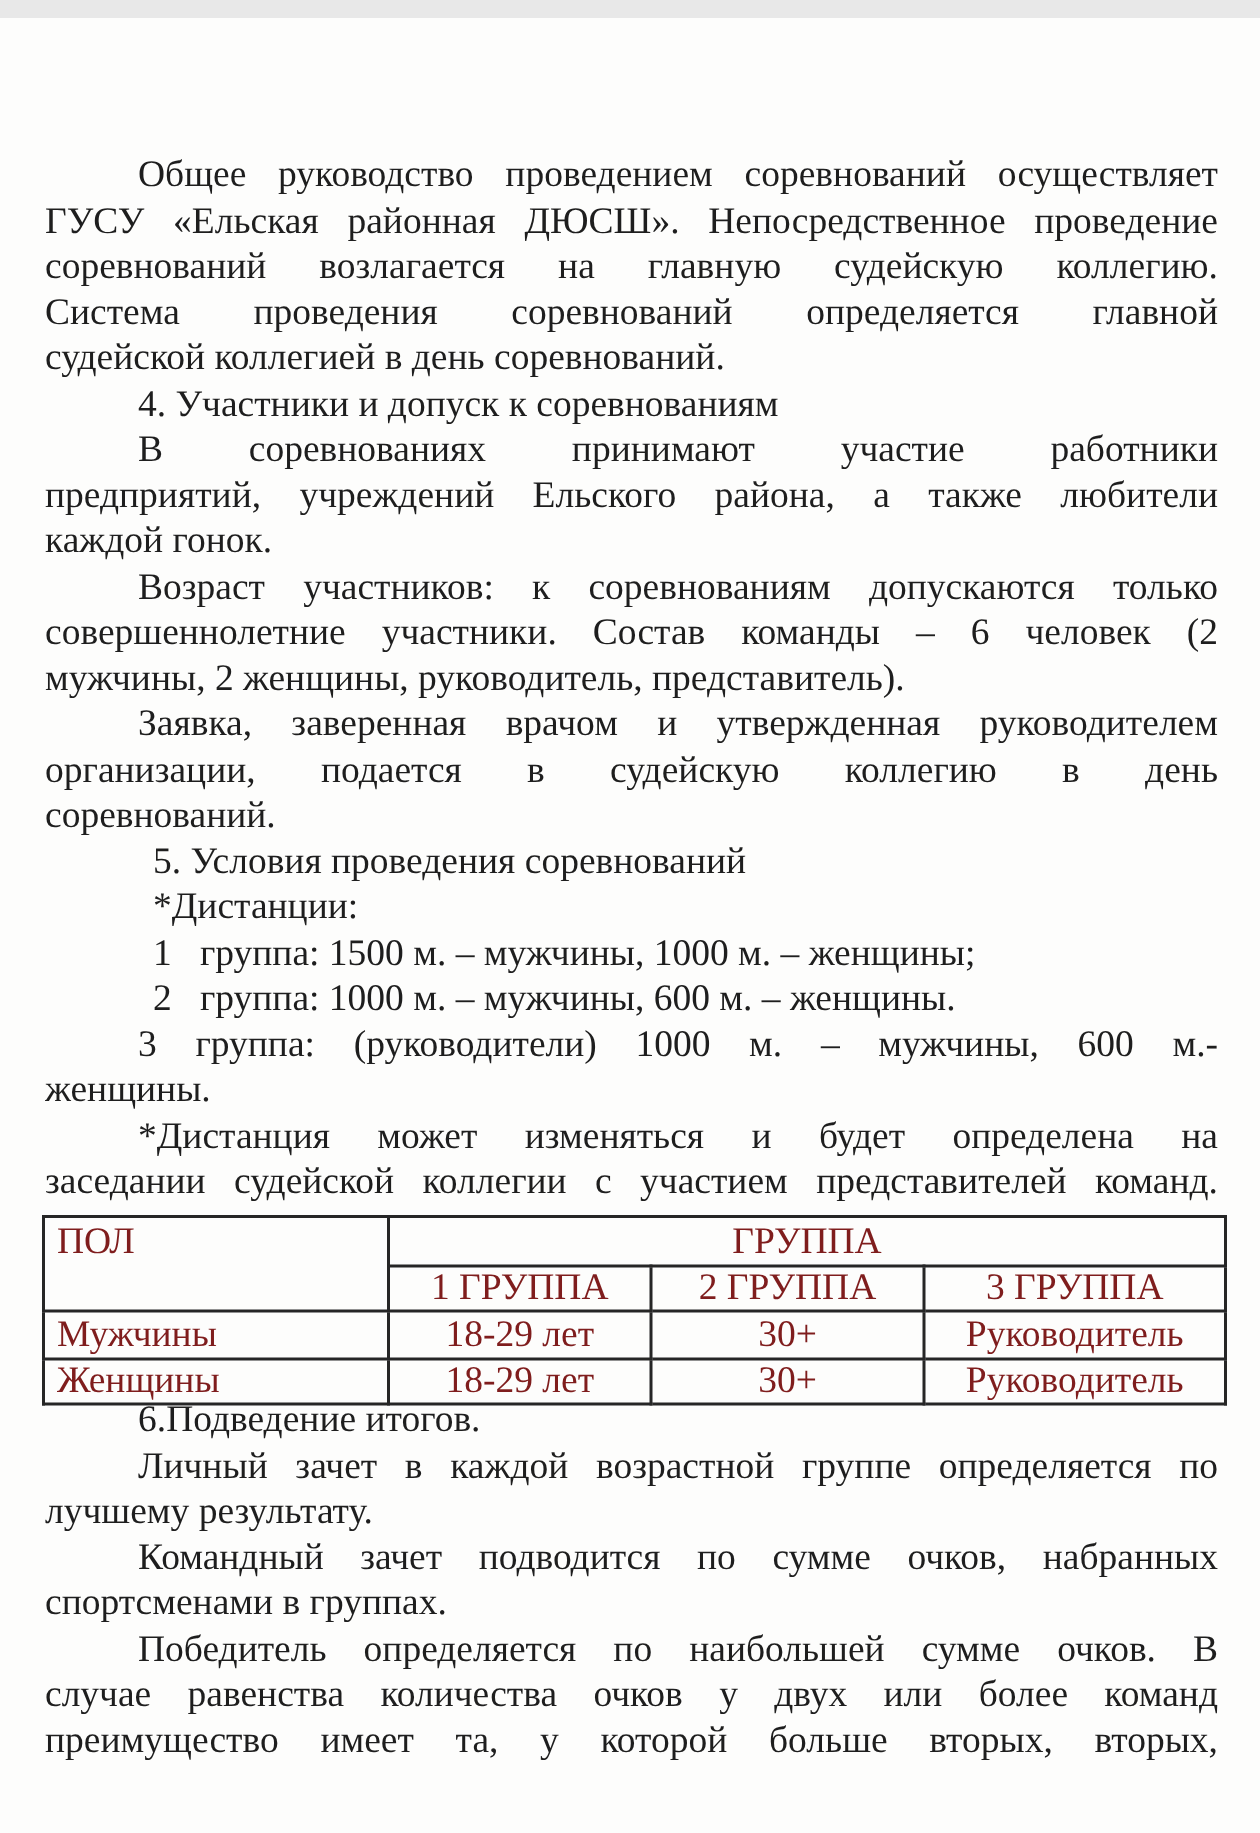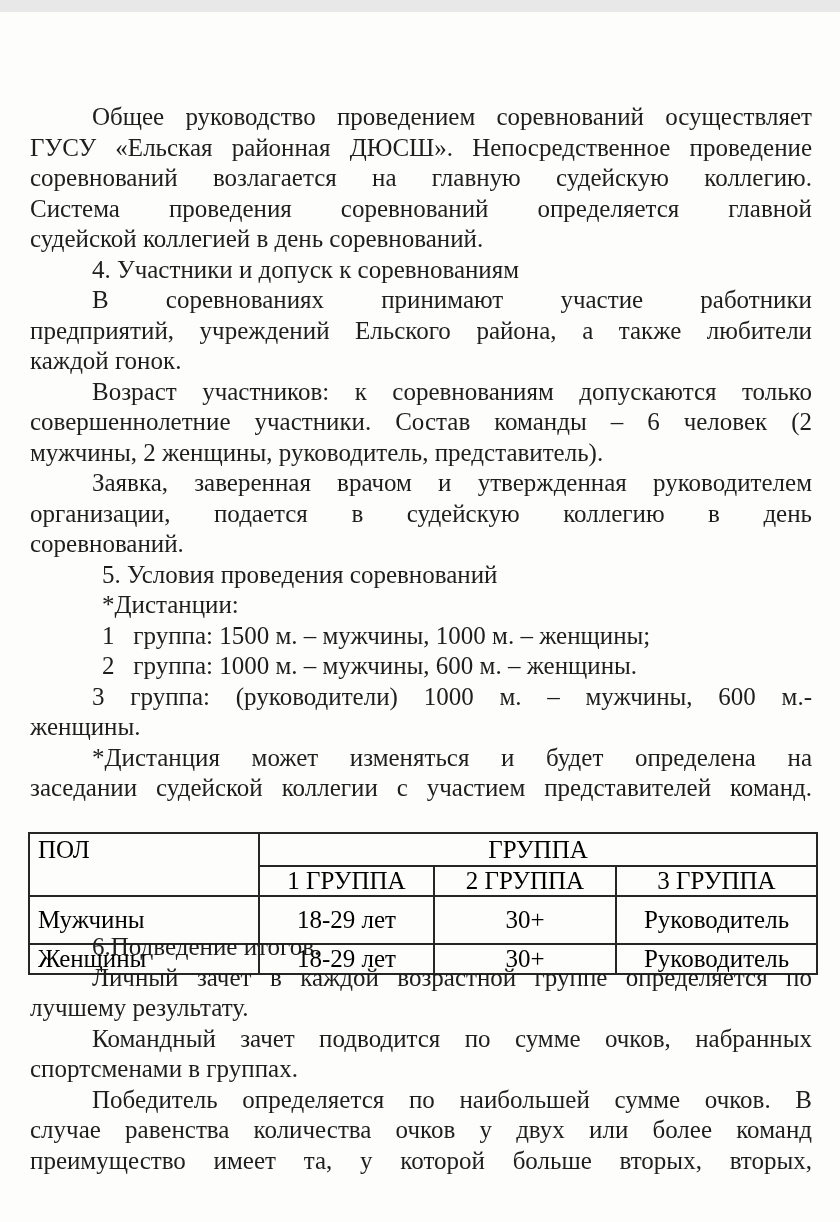--- a/index.html
+++ b/index.html
@@ -25,39 +25,39 @@
     text-align-last: justify;
   }
   .ln.left { text-align: left; text-align-last: left; }
   .indent  { padding-left: 62px; }
   .indent2 { padding-left: 72px; }
   .bold { font-weight: normal; }
   .pre { white-space: pre-wrap; }
   table.age {
     position: absolute;
     left: 28px;
-    top: 820px;
+    top: 798px;
     width: 788px;
     border-collapse: collapse;
     table-layout: fixed;
     font-size: 25px;
     line-height: 28px;
-    color: #000000;
+    color: #7f1d1d;
   }
   table.age td {
     border: 2px solid #262626;
     padding: 0 8px;
     text-align: center;
     overflow: hidden;
   }
   table.age td.cell-left { text-align: left; }
   table.age td.cell-top  { vertical-align: top; padding-top: 2px; }
   tr.r-h1 { height: 33px; }
   tr.r-h2 { height: 16px; }
-  tr.r-d1 { height: 48px; }
+  tr.r-d1 { height: 32px; }
   tr.r-d2 { height: 30px; }
 </style>
 </head>
 <body>
 
 <div class="sheet">
 
   <div class="block blk-top">
 
     <div>

